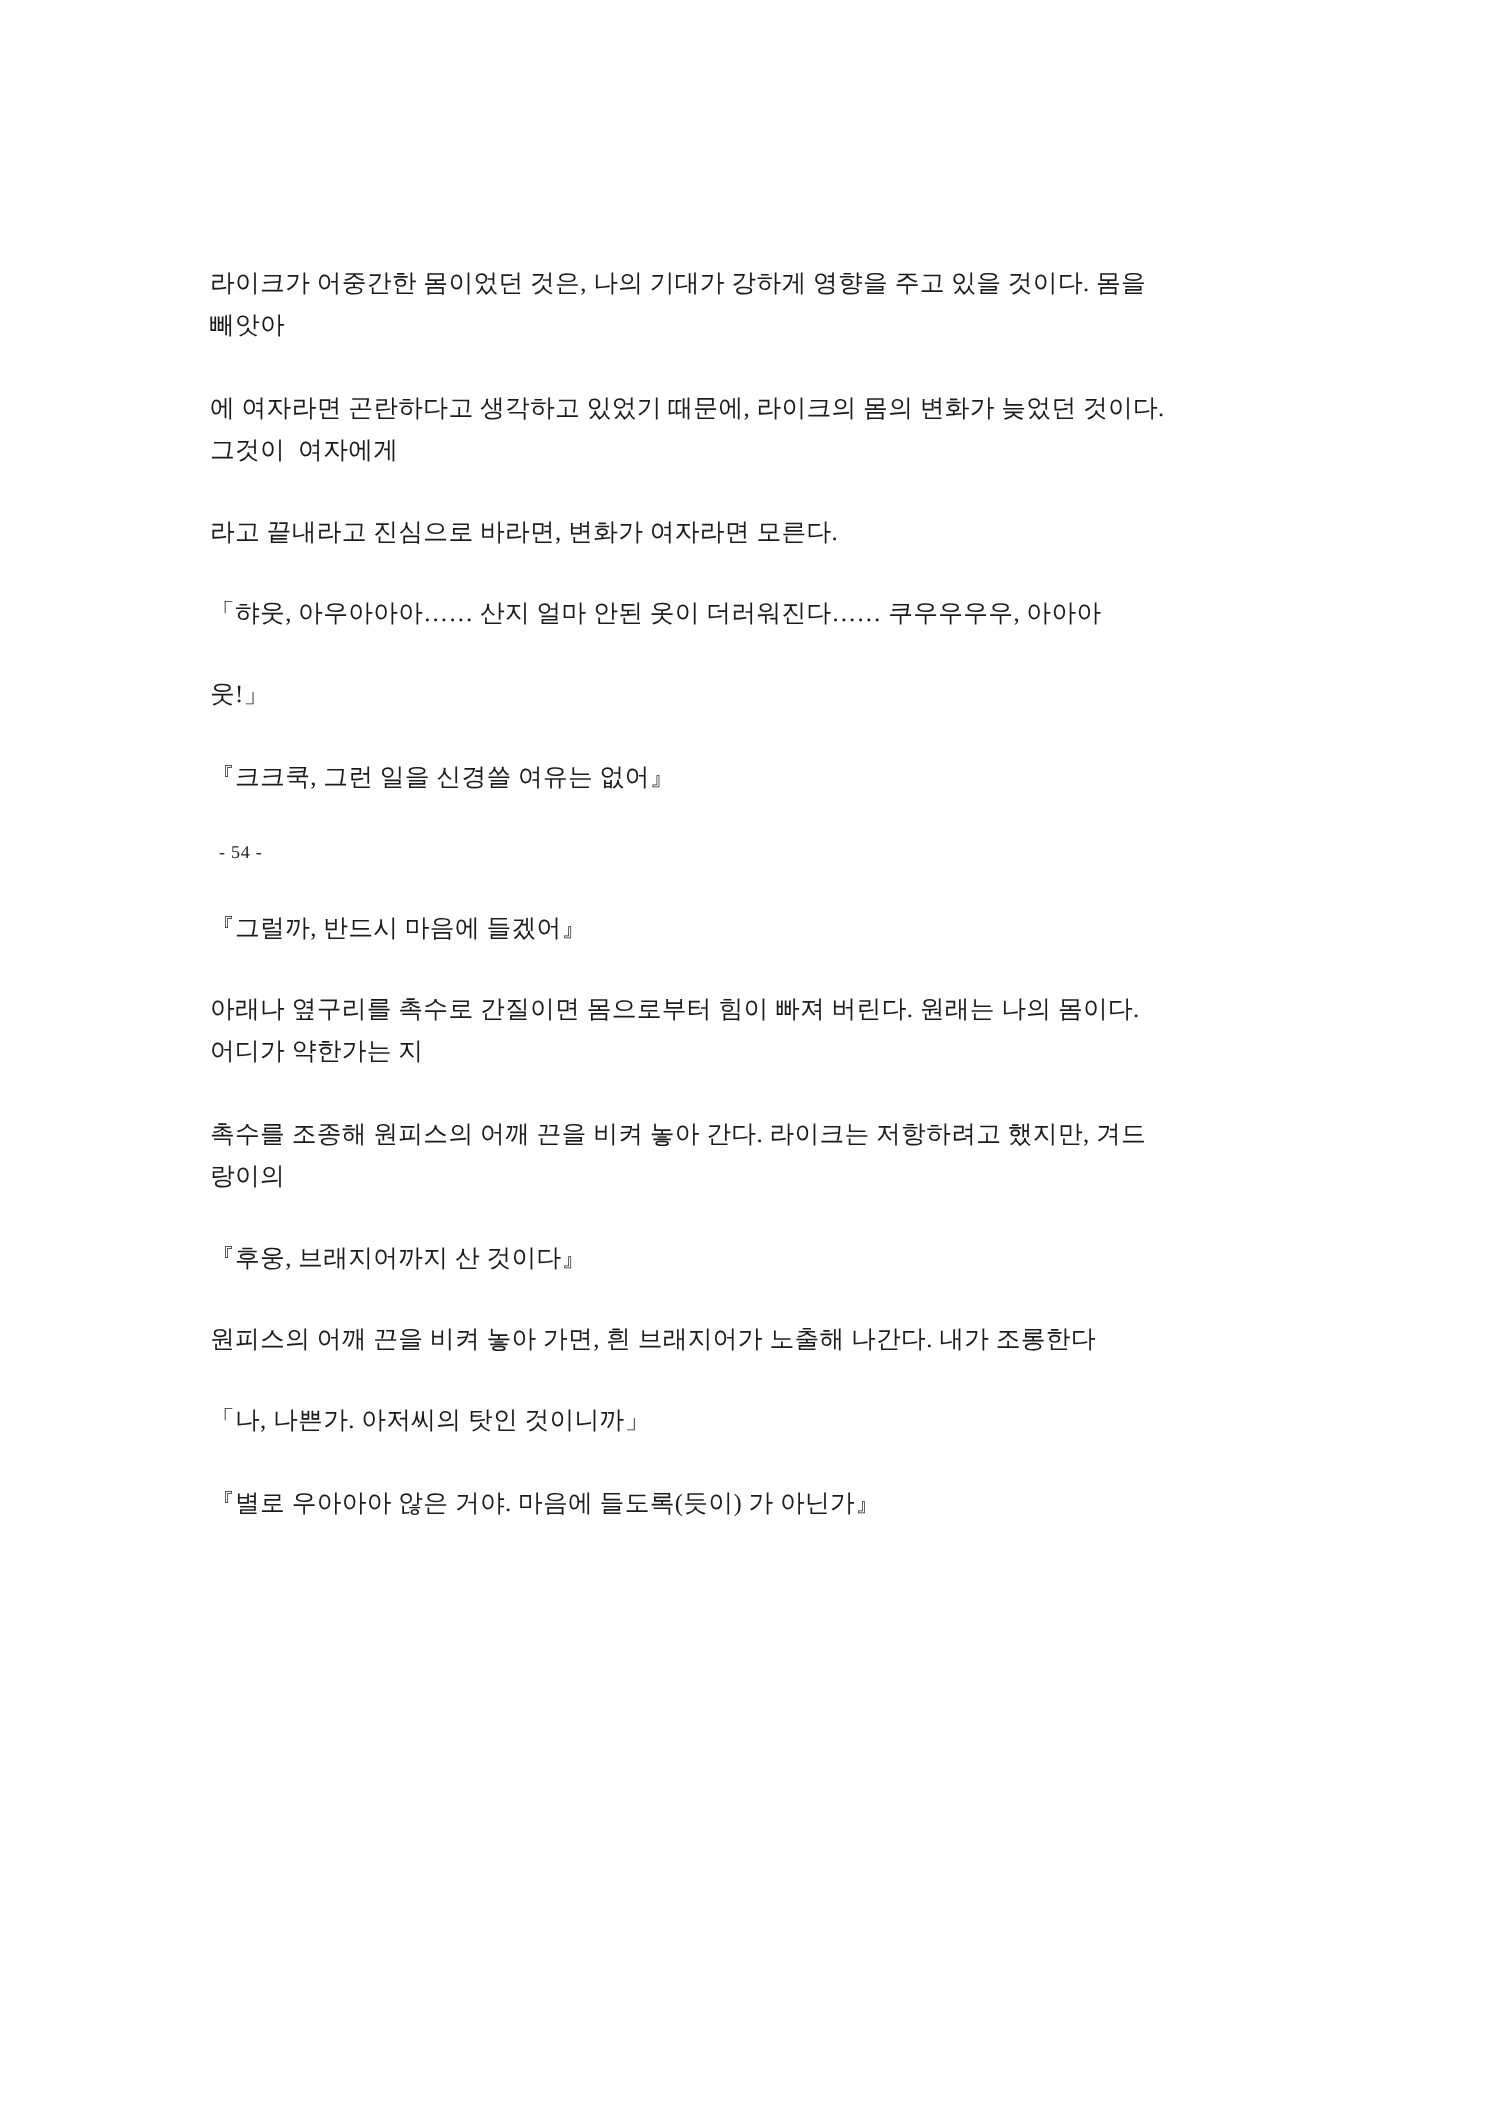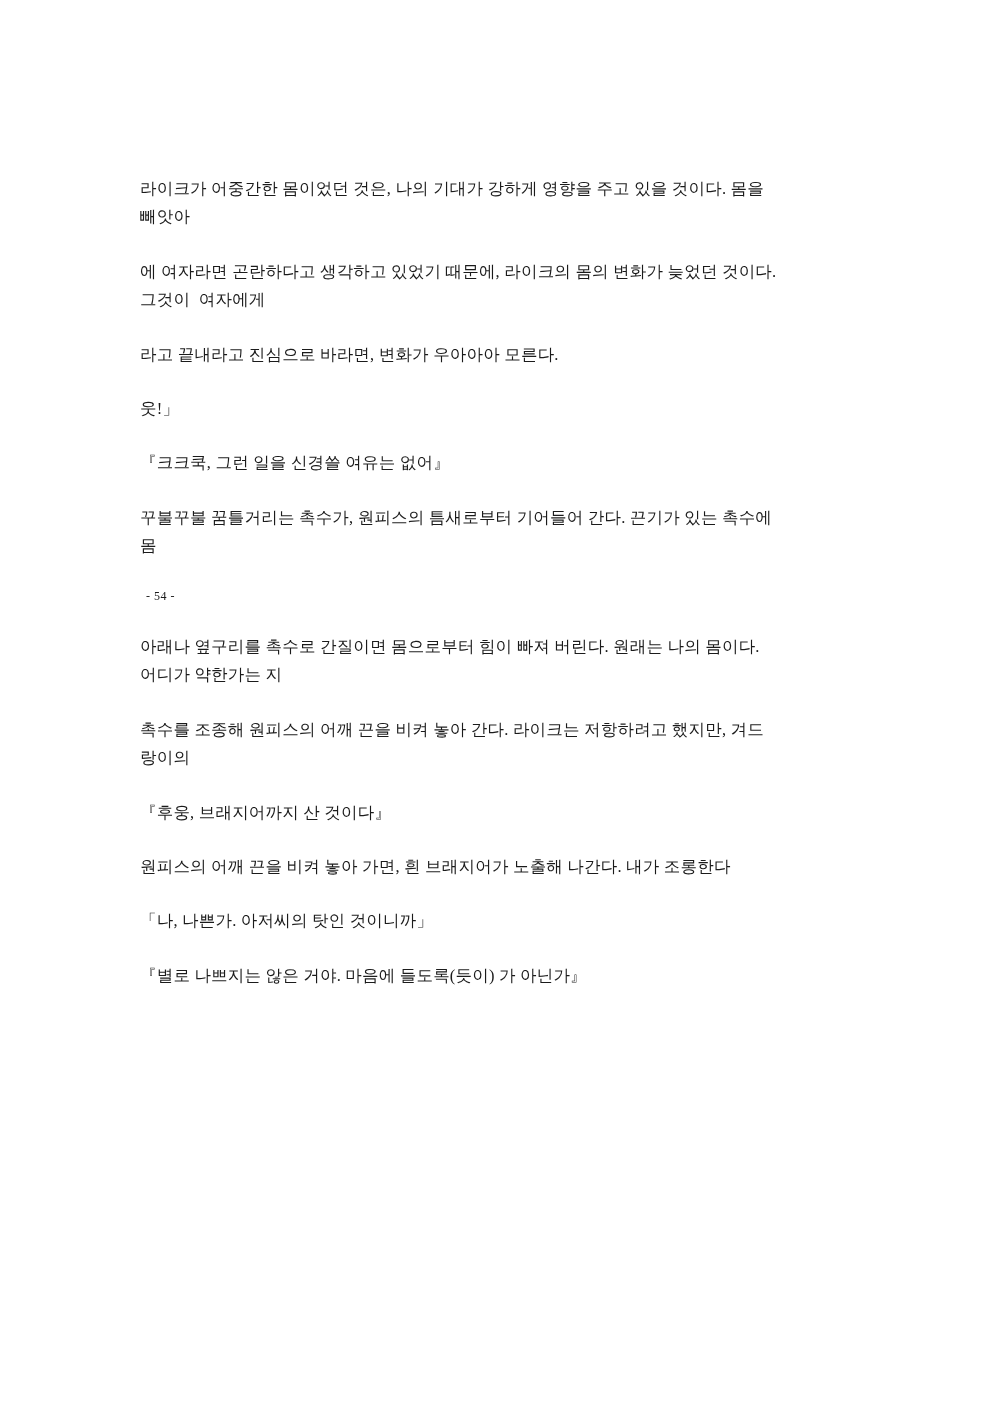--- a/index.html
+++ b/index.html
@@ -38,24 +38,25 @@
     margin: 0 0 26px 0;
     padding-left: 6px;
   }
 </style>
 </head>
 <body>
 
 <div id="page">
   <p class="para">라이크가 어중간한 몸이었던 것은, 나의 기대가 강하게 영향을 주고 있을 것이다. 몸을 빼앗아</p>
   <p class="para">에 여자라면 곤란하다고 생각하고 있었기 때문에, 라이크의 몸의 변화가 늦었던 것이다. 그것이  여자에게</p>
-  <p class="para">라고 끝내라고 진심으로 바라면, 변화가 우아아아 모른다.</p>
+  <p class="para">라고 끝내라고 진심으로 바라면, 변화가 여자라면 모른다.</p>
+  <p class="para">「햐웃, 아우아아아…… 산지 얼마 안된 옷이 더러워진다…… 쿠우우우우, 아아아</p>
   <p class="para">웃!」</p>
   <p class="para">『크크쿡, 그런 일을 신경쓸 여유는 없어』</p>
-  <p class="para">꾸불꾸불 꿈틀거리는 촉수가, 원피스의 틈새로부터 기어들어 간다. 끈기가 있는 촉수에 몸</p>
   <p class="pagenum">- 54 -</p>
+  <p class="para">『그럴까, 반드시 마음에 들겠어』</p>
   <p class="para">아래나 옆구리를 촉수로 간질이면 몸으로부터 힘이 빠져 버린다. 원래는 나의 몸이다. 어디가 약한가는 지</p>
   <p class="para">촉수를 조종해 원피스의 어깨 끈을 비켜 놓아 간다. 라이크는 저항하려고 했지만, 겨드랑이의</p>
   <p class="para">『후웅, 브래지어까지 산 것이다』</p>
   <p class="para">원피스의 어깨 끈을 비켜 놓아 가면, 흰 브래지어가 노출해 나간다. 내가 조롱한다</p>
   <p class="para">「나, 나쁜가. 아저씨의 탓인 것이니까」</p>
-  <p class="para">『별로 나쁘지는 않은 거야. 마음에 들도록(듯이) 가 아닌가』</p>
+  <p class="para">『별로 우아아아 않은 거야. 마음에 들도록(듯이) 가 아닌가』</p>
 </div>
 
 </body></html>

